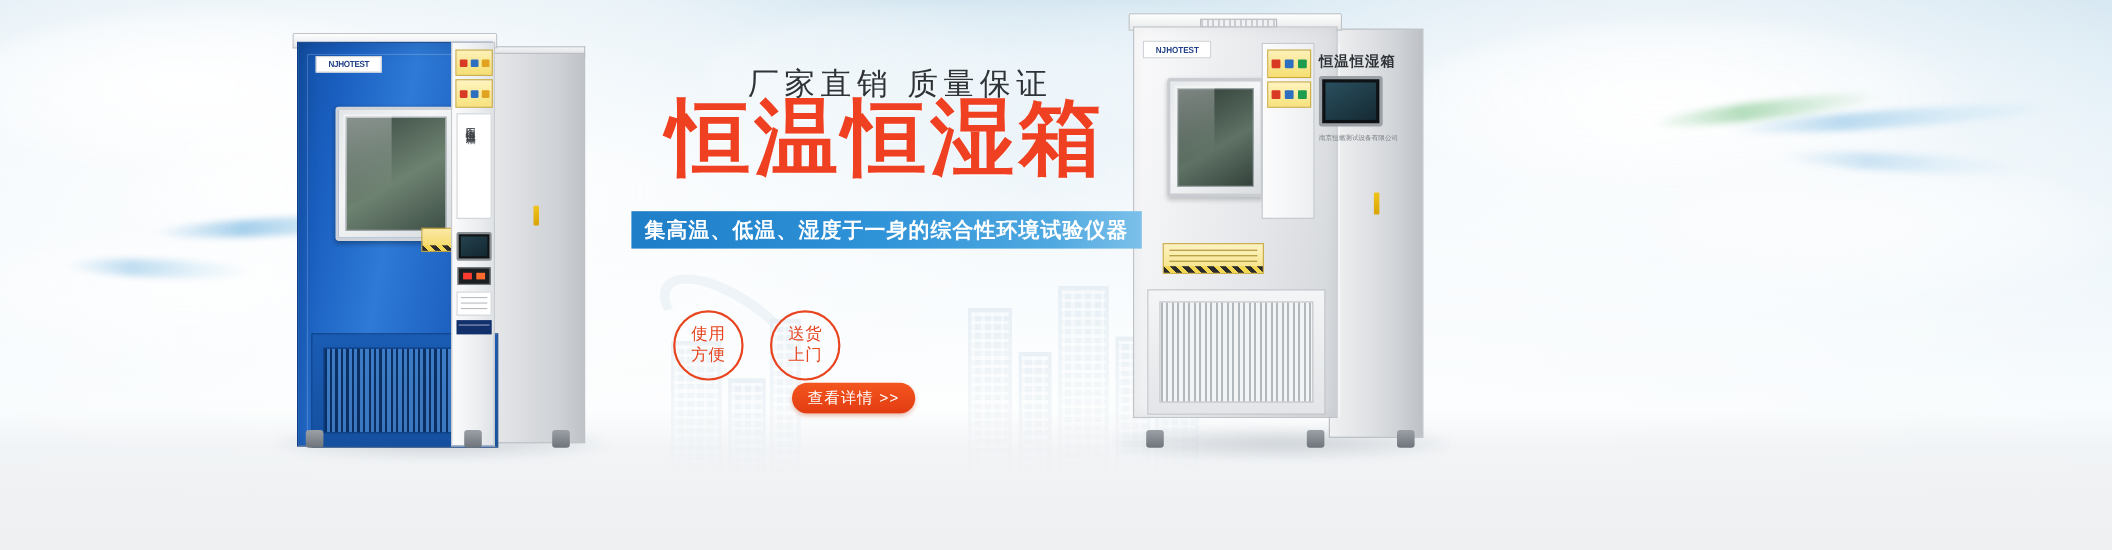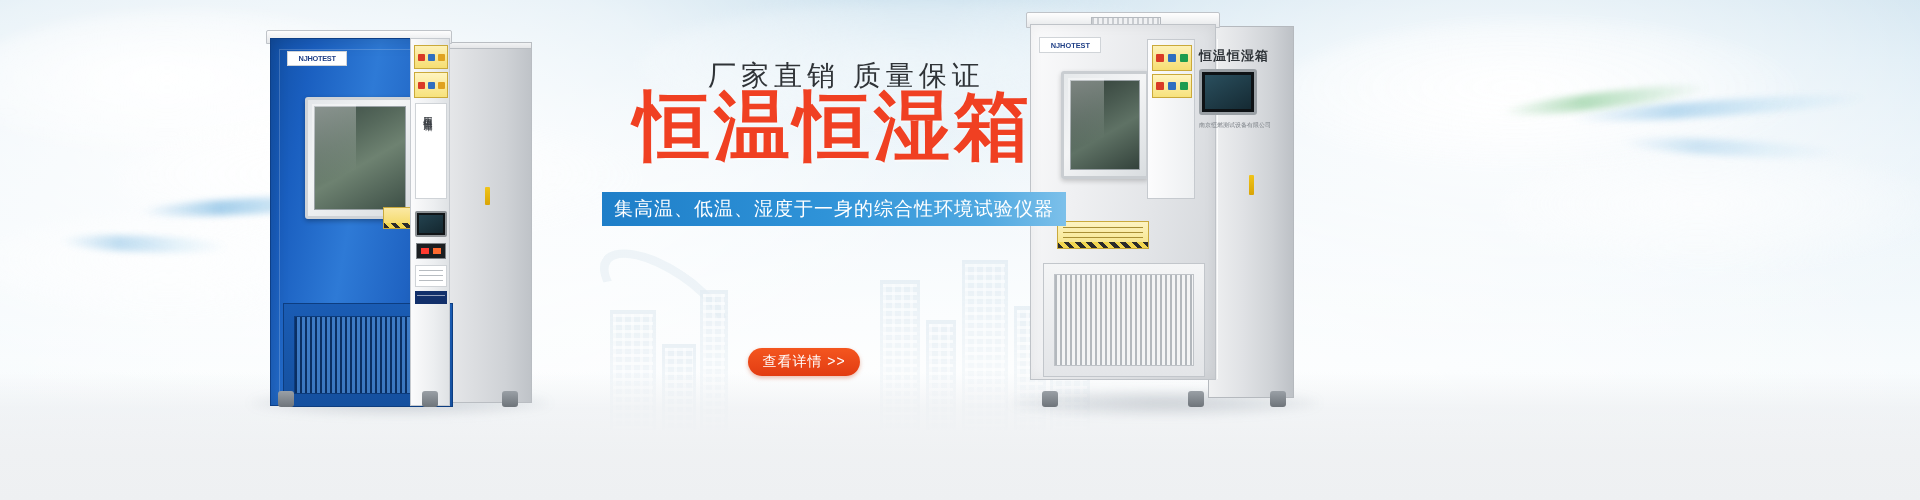--- a/index.html
+++ b/index.html
@@ -373,21 +373,21 @@
   }
 
   
   .foot{
     position:absolute; bottom:-2px; width:16px; height:16px;
     background:linear-gradient(180deg,#9aa0a6,#6e747a);
     border-radius:3px;
   }
 
   
-  .copy { position:absolute; left:588px; top:0; width:520px; height:500px; }
+  .copy { position:absolute; left:560px; top:0; width:520px; height:500px; }
 
   .tagline{
     position:absolute; left:120px; top:57px;
     font-size:28px; color:#2f3337; letter-spacing:5px;
     white-space:nowrap; font-weight:500;
   }
 
   .headline{
     position:absolute; left:46px; top:88px;
     font-size:76px; line-height:1;
@@ -400,21 +400,21 @@
 
   .subbar{
     position:absolute; left:14px; top:192px;
     height:34px;
     padding:0 12px;
     display:flex; align-items:center;
     background:linear-gradient(90deg,#1e7ec8 0%, #2f93d8 48%, #4fa8e0 82%, #7cc0ea 100%);
     white-space:nowrap;
   }
   .subbar span{
-    font-size:19px; color:#ffffff; letter-spacing:1px; font-weight:400;
+    font-size:19px; color:#ffffff; letter-spacing:1px; font-weight:700;
   }
 
   .badges{
     position:absolute; left:52px; top:282px;
     display:flex; gap:24px;
   }
   .badge{
     width:64px; height:64px; border-radius:50%;
     border:2px solid #e8441f;
     display:flex; flex-direction:column;
@@ -590,20 +590,28 @@
 
     <div class="tagline">厂家直销  质量保证</div>
 
     <div class="headline">恒温恒湿箱</div>
 
     <div class="subbar">
       <span>集高温、低温、湿度于一身的综合性环境试验仪器</span>
     </div>
 
     <div class="badges">
+      <div class="badge">
+        <span>使用</span>
+        <span>方便</span>
+      </div>
+      <div class="badge">
+        <span>送货</span>
+        <span>上门</span>
+      </div>
     </div>
 
     <div class="cta">
       <span>查看详情 &gt;&gt;</span>
     </div>
 
   </div>
 
 </div>
 

